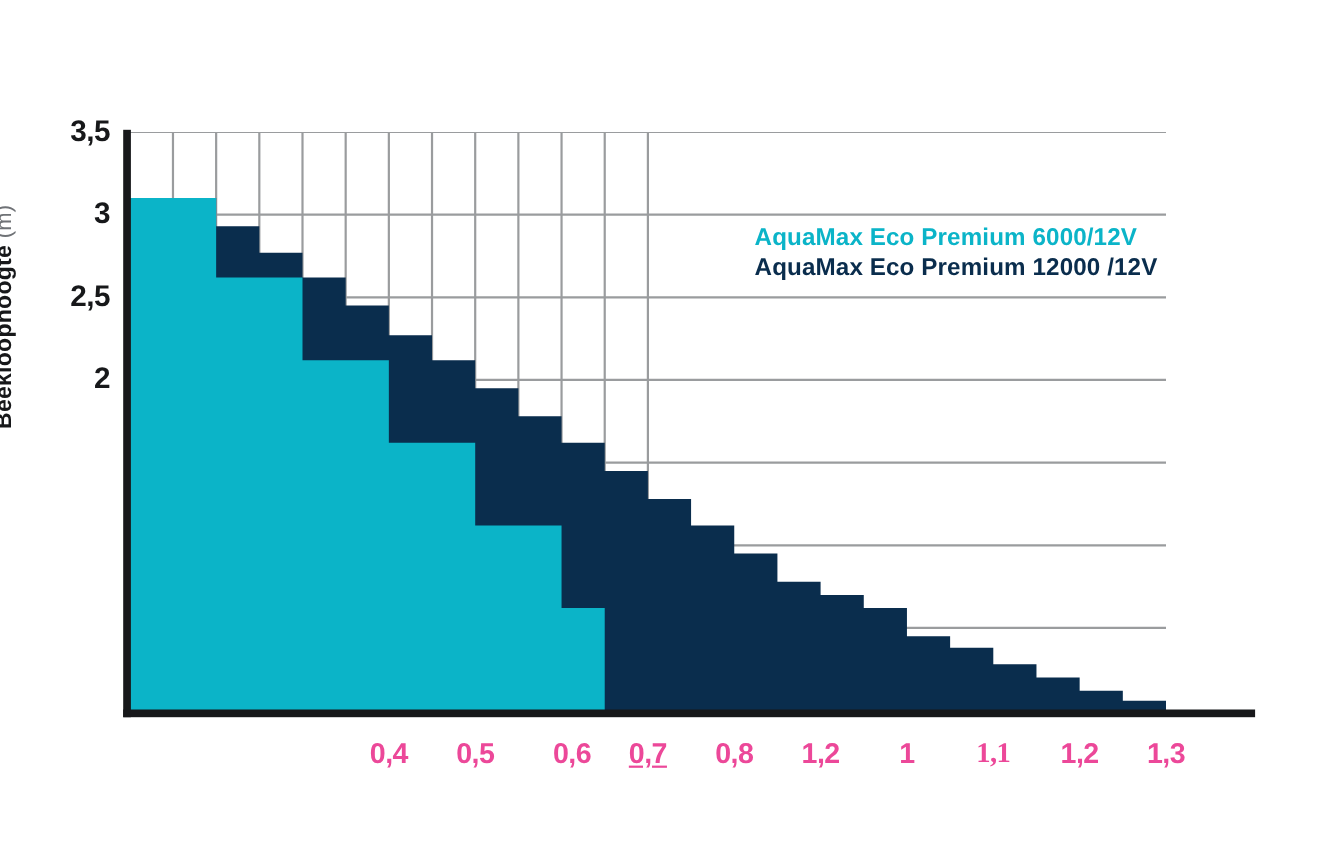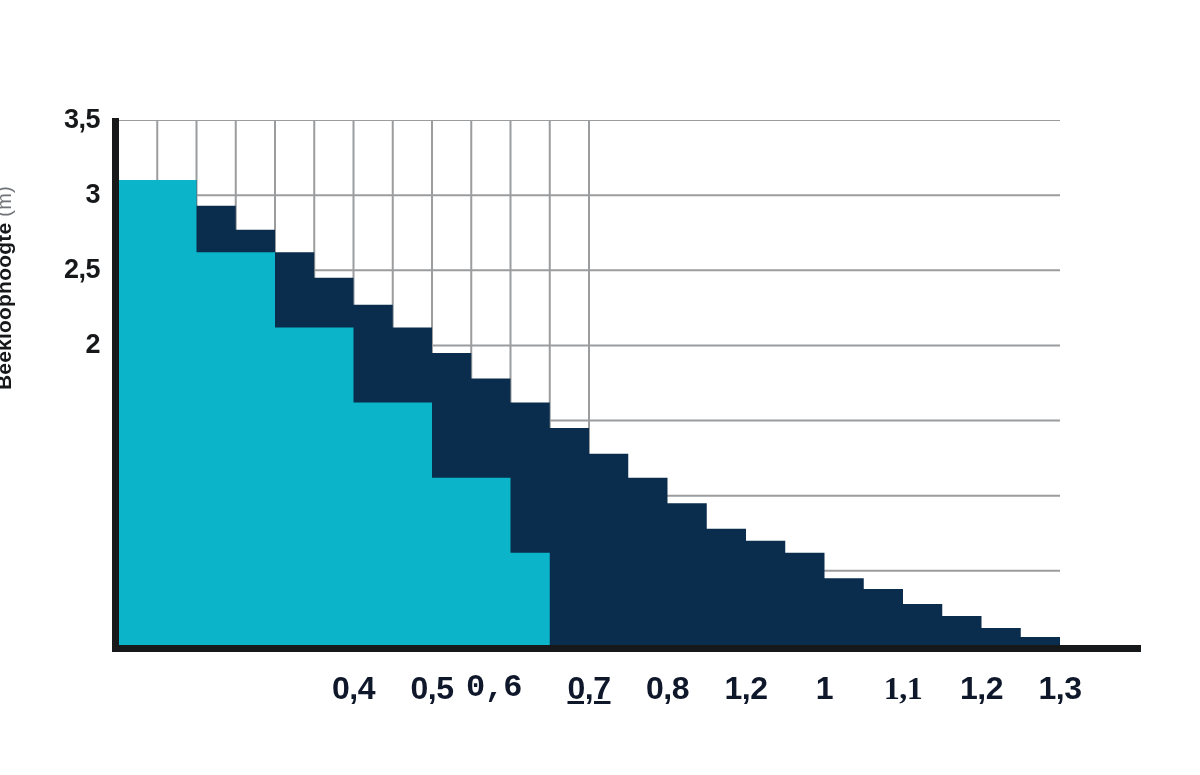--- a/index.html
+++ b/index.html
@@ -55,23 +55,23 @@
     letter-spacing:0.2px;
   }
   #y-axis-title .unit{font-weight:normal;color:#6f7276;font-size:20px;}
 
   
   .x-tick{
     position:absolute;
     top:672px;
     width:80px;
     text-align:center;
-    font-size:32px;
+    font-size:26px;
     font-weight:bold;
-    color:#0f172a;
+    color:#ec4899;
     letter-spacing:-0.5px;
     line-height:1;
   }
 
   
   #x-axis-title{
     position:absolute;
     left:118px;
     top:674px;
     font-size:23px;
@@ -140,25 +140,29 @@
     </div>
 
   <div id="y-axis-title">
     <span>Beekloophoogte</span>
     <span class="unit">(m)</span>
   </div>
 
   <div id="x-ticks">
       <div class="x-tick" style="left: 313.5px;">0,4</div>
       <div class="x-tick" style="left: 392px;">0,5</div>
-      <div class="x-tick" style="left: 454px; font-family: Liberation Mono, monospace;">0,6</div>
+      <div class="x-tick" style="left: 480px;">0,6</div>
       <div class="x-tick" style="left: 549px; text-decoration: underline;">0,7</div>
       <div class="x-tick" style="left: 627.5px;">0,8</div>
       <div class="x-tick" style="left: 706px;">1,2</div>
       <div class="x-tick" style="left: 784.5px;">1</div>
       <div class="x-tick" style="left: 863px; font-family: Liberation Serif, serif;">1,1</div>
       <div class="x-tick" style="left: 941.5px;">1,2</div>
       <div class="x-tick" style="left: 1020px;">1,3</div>
     </div>
 
 
+  <div id="legend">
+      <div class="legend-entry" style="color: rgb(11, 180, 200);">AquaMax Eco Premium 6000/12V</div>
+      <div class="legend-entry" style="color: rgb(10, 45, 77);">AquaMax Eco Premium 12000 /12V</div>
+    </div>
 
 </div>
 
 </body></html>

